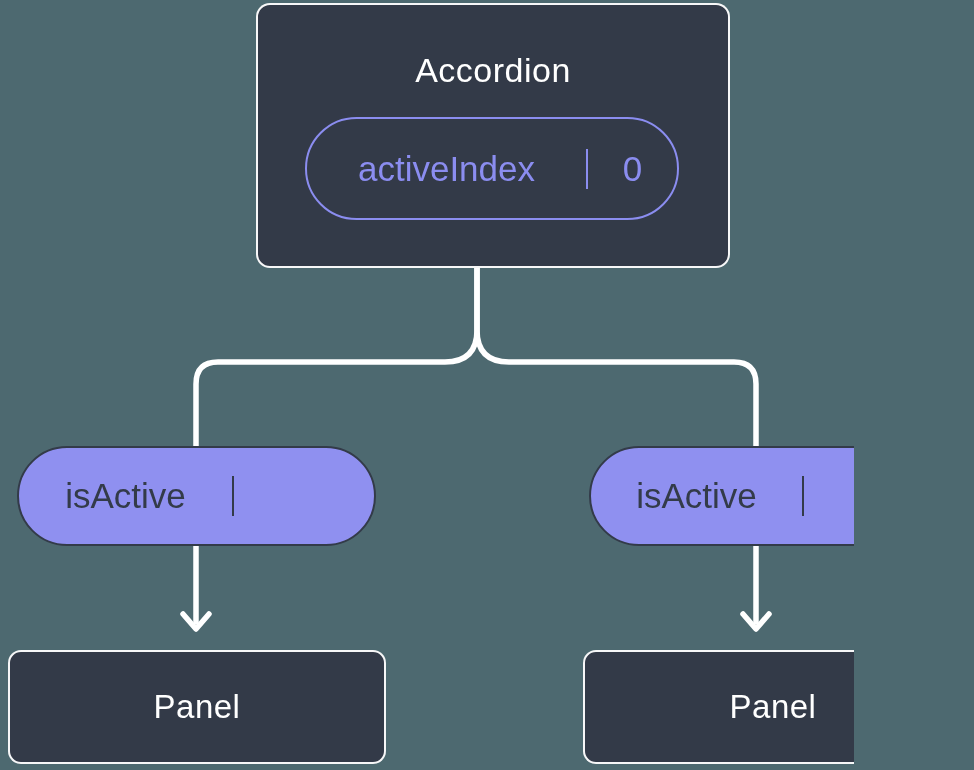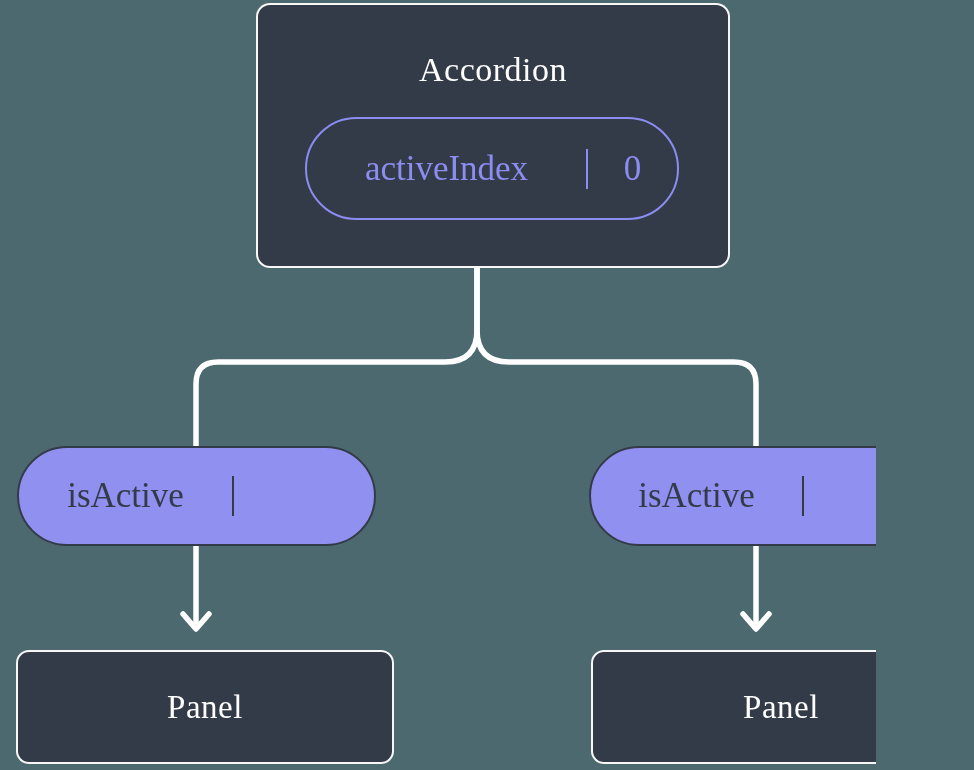--- a/index.html
+++ b/index.html
@@ -11,22 +11,21 @@
     --pill-text:#333B49;
     --connector:#FFFFFF;
     --title-text:#FFFFFF;
   }
   html,body{margin:0;padding:0;background:var(--background);}
   .canvas{
     position:relative;
     width:854px;height:770px;
     background:var(--background);
     overflow:hidden;
-    font-family:Liberation Serif, serif;
-    padding-left:22px;
+    font-family:Liberation Sans, sans-serif;
   }
   .connectors{position:absolute;left:0;top:0;z-index:1;}
   .node{
     position:absolute;
     background:var(--node-fill);
     border:2.5px solid rgba(255,255,255,0.96);
     box-sizing:border-box;
     z-index:2;
   }
   .root-node{
@@ -70,21 +69,21 @@
   }
   .pill-solid .seg-name{border-right:2px solid var(--pill-text);}
   .pill-solid .seg-value{flex:1;}
   .pill-left{left:17px;width:359px;}
   .pill-left .seg-name{width:215px;}
   .pill-right{left:589px;width:365px;}
   .pill-right .seg-name{width:213px;}
   .panel-node{
     top:650px;height:114px;
     border-radius:13px;
-    display:flex;align-items:center;justify-content:center;margin-left:8px;
+    display:flex;align-items:center;justify-content:center;
   }
   .panel-left{left:8px;width:378px;}
   .panel-right{left:583px;width:380px;}
   .panel-label{
     color:var(--title-text);
     font-size:33px;font-weight:500;
     letter-spacing:.5px;
   }
 </style>
 </head>

